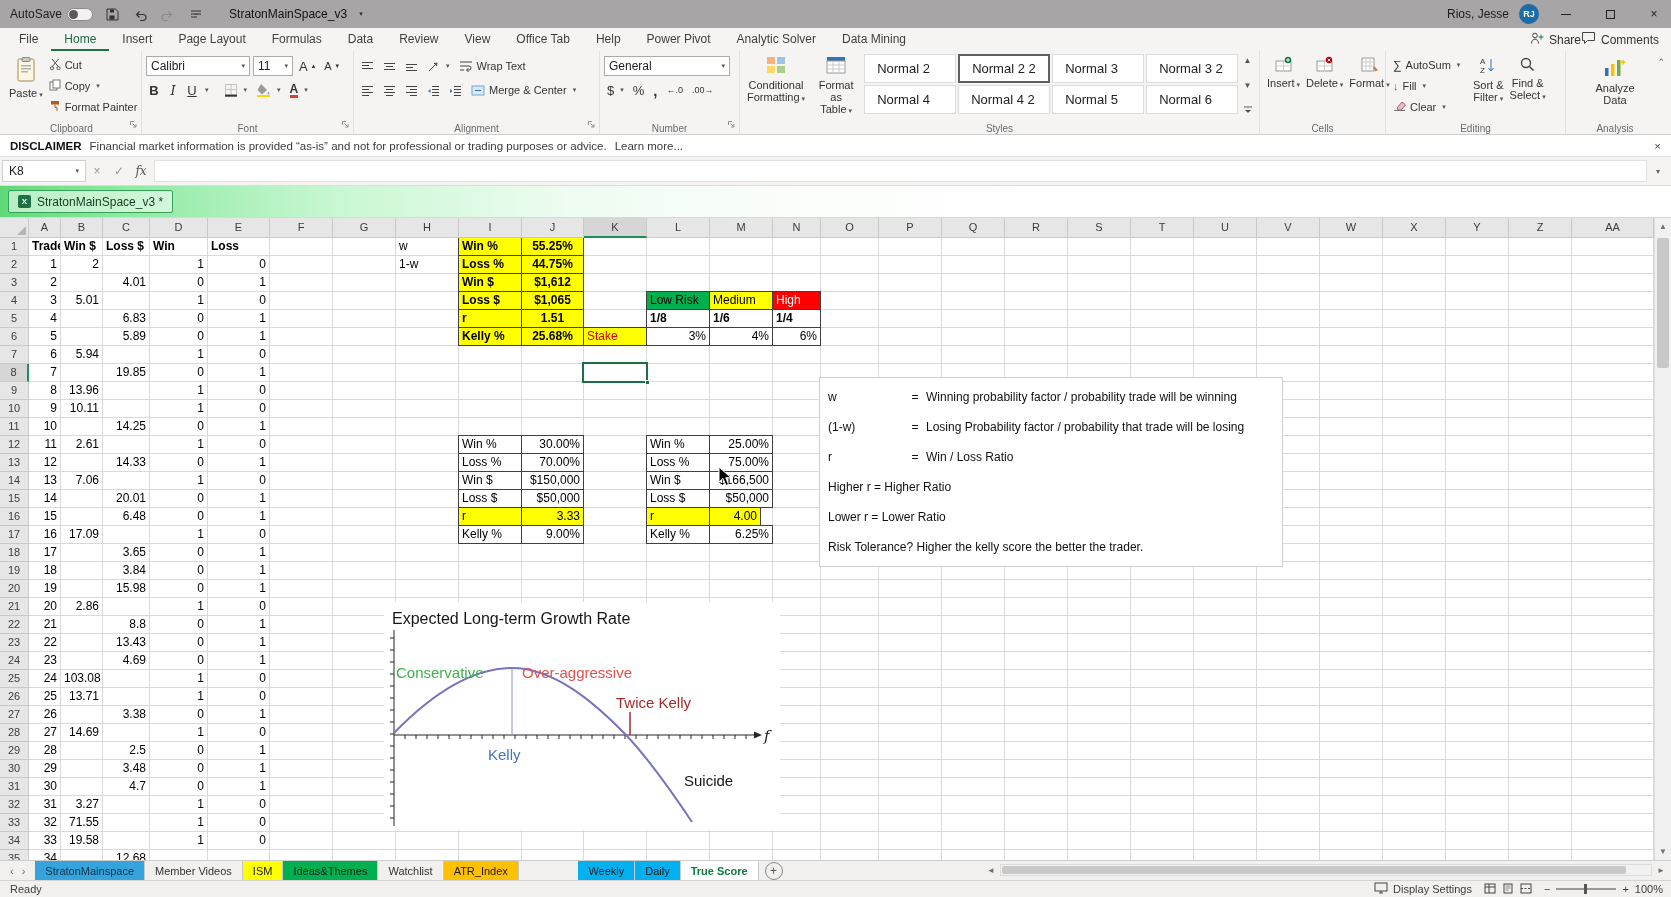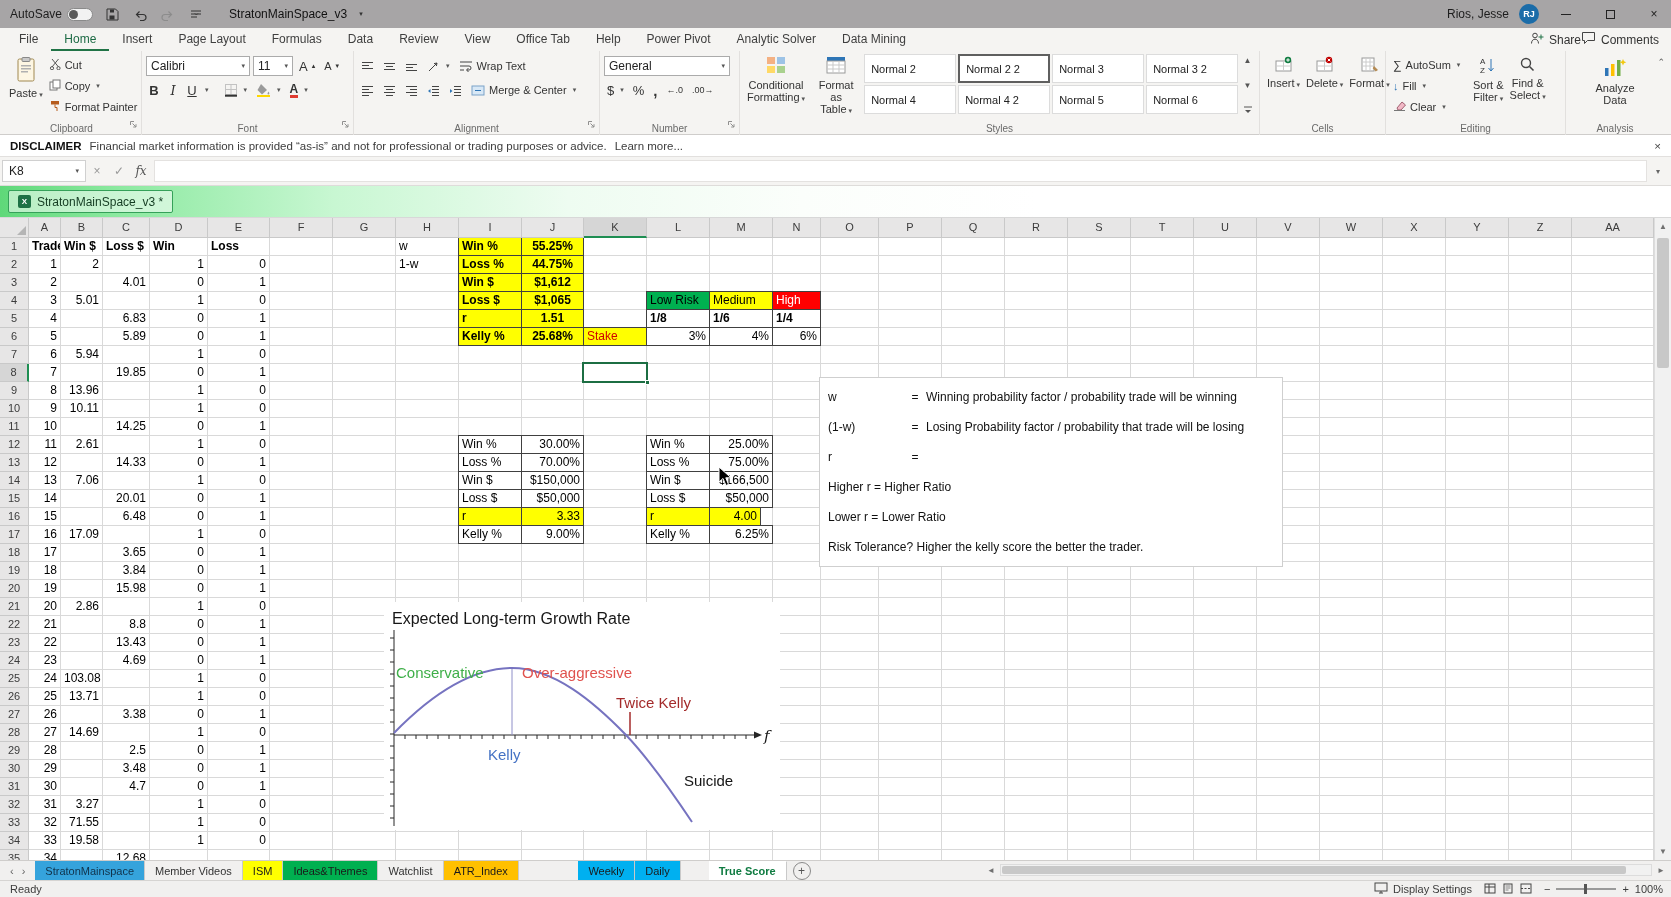--- a/index.html
+++ b/index.html
@@ -35,21 +35,21 @@
 .launcher{position:absolute;right:3px;bottom:2px;opacity:.8}
 .bigbtn{display:flex;flex-direction:column;align-items:center;gap:2px;font-size:11px;color:#333;padding:2px 3px;text-align:center}
 .bigbtn .bl{line-height:12px}
 .dd{font-size:7px;color:#555;margin-left:2px}
 .sbtn{display:flex;align-items:center;gap:4px;font-size:11px;color:#333;height:21px;padding:0 3px;white-space:nowrap}
 .combo{height:20px;background:#fff;border:1px solid #ababab;display:flex;align-items:center;justify-content:space-between;font-size:12px;color:#222;padding:0 4px}
 .rrow{display:flex;align-items:center;gap:3px;height:24px}
 .fmt-letter{font-size:13px;color:#333;width:16px;text-align:center}
 .bold-b{font-weight:bold}.ital-i{font-style:italic}.und-u{text-decoration:underline}
 .schips{display:grid;grid-template-columns:repeat(4,92px);grid-auto-rows:29px;gap:2px}
-.schip{background:#fff;border:1px solid #dcdcdc;font-size:11px;color:#222;display:flex;align-items:center;padding-left:6px}
+.schip{background:#fff;border:1px solid #dcdcdc;font-size:13px;color:#222;display:flex;align-items:center;padding-left:12px}
 .schip.sel{border:2px solid #5f5f5f}
 .grail{display:flex;flex-direction:column;justify-content:space-between;width:16px;padding:2px 0;color:#555;font-size:8px;align-items:center}
 .collapse-chev{position:absolute;right:6px;top:6px;color:#555;font-size:9px}
 
 
 .disclaimer{position:absolute;top:135px;left:0;right:0;height:22px;background:#fff;border-bottom:1px solid #e2e0de;display:flex;align-items:center;font-size:11.5px;color:#3c3c3c;padding:0 10px;gap:8px}
 .disclaimer .dprefix{font-weight:bold;color:#111}
 .disclaimer .dclose{position:absolute;right:10px;color:#444}
 
 
@@ -634,20 +634,21 @@
               <span class="note-desc">Winning probability factor / probability trade will be winning</span>
             </div>
             <div class="note-line">
               <span class="note-term">(1-w)</span>
               <span class="note-eq">=</span>
               <span class="note-desc">Losing Probability factor  / probability that trade will be losing</span>
             </div>
             <div class="note-line">
               <span class="note-term">r</span>
               <span class="note-eq">=</span>
+              <span class="note-desc">Win / Loss Ratio</span>
             </div>
             <div class="note-line">
               <span class="note-full">Higher r = Higher Ratio</span>
             </div>
             <div class="note-line">
               <span class="note-full">Lower r = Lower Ratio</span>
             </div>
             <div class="note-line">
               <span class="note-full">Risk Tolerance? Higher the kelly score the better the trader.</span>
             </div>
@@ -992,21 +993,21 @@
     <div id="sheet-tabs">
         <div class="stab" style="background: rgb(53, 163, 220); color: rgb(17, 50, 74);">StratonMainspace</div>
         <div class="stab" style="color: rgb(51, 51, 51);">Member Videos</div>
         <div class="stab" style="background: rgb(255, 255, 0); color: rgb(26, 26, 26);">ISM</div>
         <div class="stab" style="background: rgb(0, 176, 80); color: rgb(26, 26, 26);">Ideas&amp;Themes</div>
         <div class="stab" style="color: rgb(51, 51, 51);">Watchlist</div>
         <div class="stab" style="background: rgb(255, 192, 0); color: rgb(26, 26, 26);">ATR_Index</div>
         <div class="stab" style="background: rgb(0, 176, 240); color: rgb(26, 26, 26); margin-top: 25px;">Monthly</div>
         <div class="stab" style="background: rgb(0, 176, 240); color: rgb(26, 26, 26);">Weekly</div>
         <div class="stab" style="background: rgb(0, 176, 240); color: rgb(26, 26, 26);">Daily</div>
-        <div class="stab active" style="background: rgb(255, 255, 255); color: rgb(15, 123, 65); margin-left: 28px;">True Score</div>
+        <div class="stab active" style="background: rgb(255, 255, 255); color: rgb(15, 123, 65);">True Score</div>
       </div>
     <div class="addsheet">+</div>
   </div>
 
   <div class="hscroll">
     <span class="hs-btn">◄</span>
     <div class="hs-track">
         <div class="hs-thumb"></div>
       </div>
     <span class="hs-btn">►</span>

